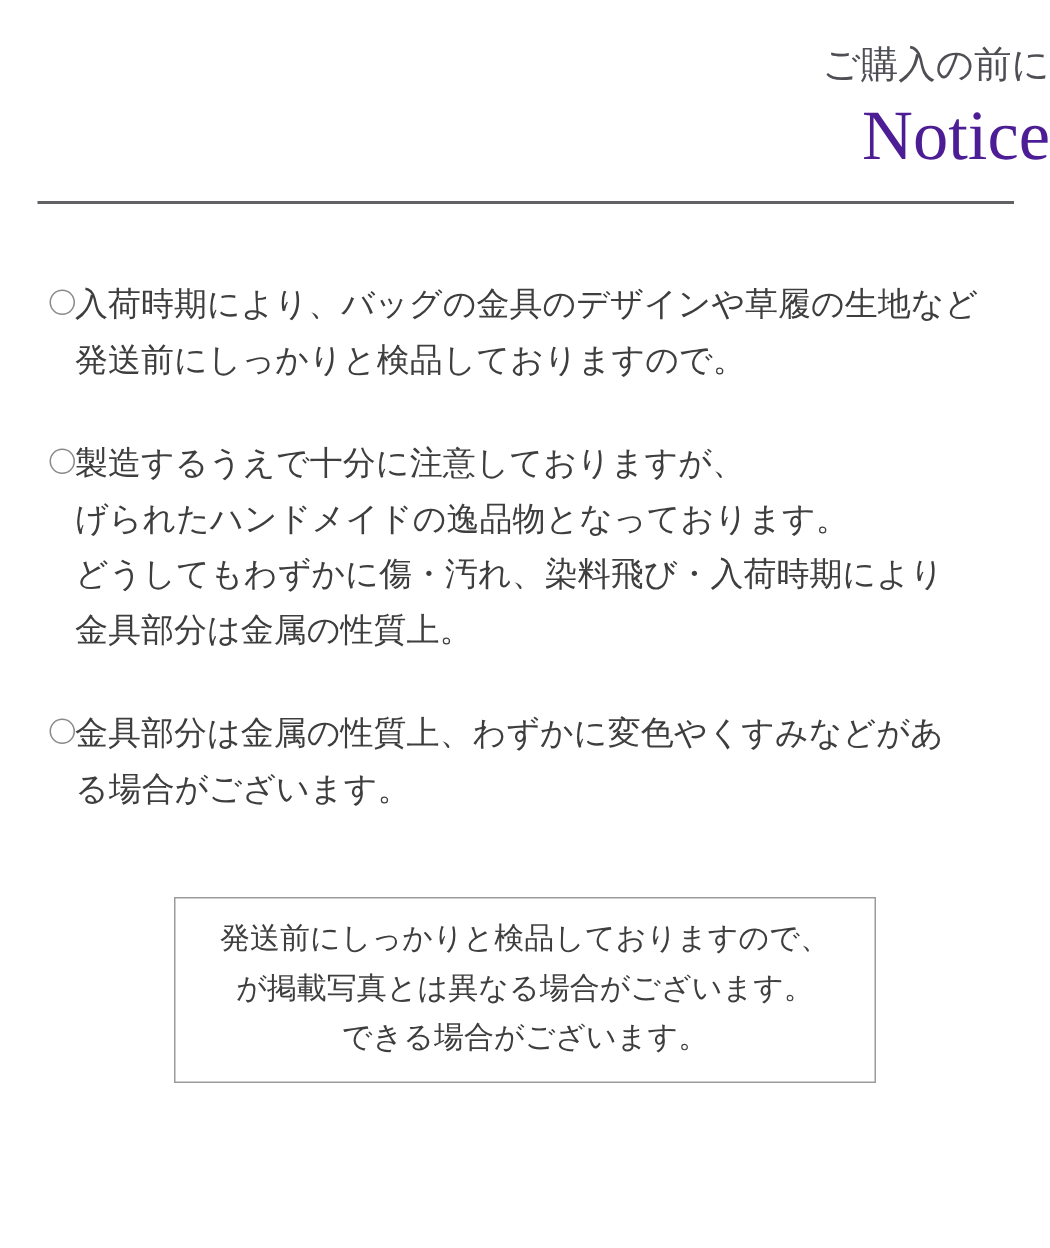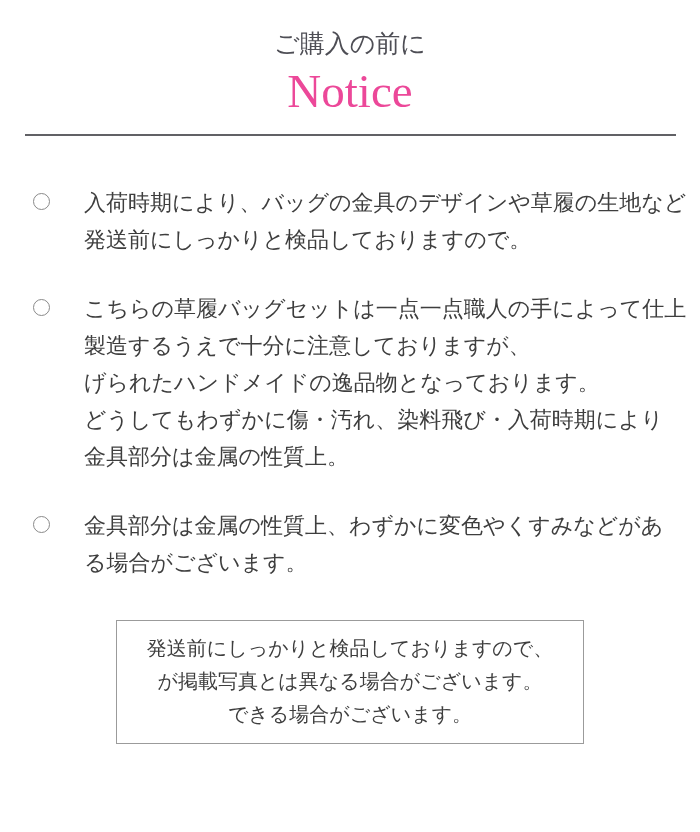--- a/index.html
+++ b/index.html
@@ -14,48 +14,48 @@
     font-family: "Liberation Sans", sans-serif;
     color: #3e3e3e;
   }
   .page {
     width: 700px;
     height: 832px;
     background: #ffffff;
   }
   .header {
     padding-top: 30px;
-    text-align: center;
+    text-align: right;
   }
   .subtitle {
     font-family: "Liberation Serif", serif;
     font-size: 25px;
     line-height: 28px;
     color: #4e4e55;
   }
   .title {
     margin: 8px 0 0 0;
     font-family: "Liberation Serif", serif;
     font-weight: normal;
     font-size: 47px;
     line-height: 50px;
-    color: #ec4899;
+    color: #4c1d95;
   }
   .divider {
     border: none;
     border-top: 2px solid #616165;
     margin: 18px 24px 0 25px;
     height: 0;
   }
   .content {
     padding: 48px 0 0 0;
   }
   .notice-item {
     position: relative;
-    padding-left: 84px;
+    padding-left: 50px;
     font-size: 22px;
     line-height: 37px;
     margin-bottom: 32px;
   }
   .notice-item:last-child {
     margin-bottom: 7px;
   }
   .bullet {
     position: absolute;
     left: 33px;
@@ -64,21 +64,21 @@
     height: 15px;
     border: 1.5px solid #8a8a8a;
     border-radius: 50%;
     background: #ffffff;
     box-sizing: content-box;
   }
   .line {
     white-space: nowrap;
   }
   .assurance-box {
-    margin: 39px auto 0 auto;
+    margin: 54px auto 0 auto;
     width: 466px;
     border: 1px solid #9b9b9b;
     padding: 11px 0 12px 0;
     text-align: center;
     font-size: 20px;
     line-height: 33px;
     color: #3e3e3e;
   }
 </style>
 </head>
@@ -96,21 +96,20 @@
   <main class="content">
 
     <div class="notice-item">
       <span class="bullet"></span>
       <div class="line">入荷時期により、バッグの金具のデザインや草履の生地など</div>
       <div class="line">発送前にしっかりと検品しておりますので。</div>
     </div>
 
     <div class="notice-item">
       <span class="bullet"></span>
-      <div class="line">こちらの草履バッグセットは一点一点職人の手によって仕上</div>
       <div class="line">製造するうえで十分に注意しておりますが、</div>
       <div class="line">げられたハンドメイドの逸品物となっております。</div>
       <div class="line">どうしてもわずかに傷・汚れ、染料飛び・入荷時期により</div>
       <div class="line">金具部分は金属の性質上。</div>
     </div>
 
     <div class="notice-item">
       <span class="bullet"></span>
       <div class="line">金具部分は金属の性質上、わずかに変色やくすみなどがあ</div>
       <div class="line">る場合がございます。</div>

